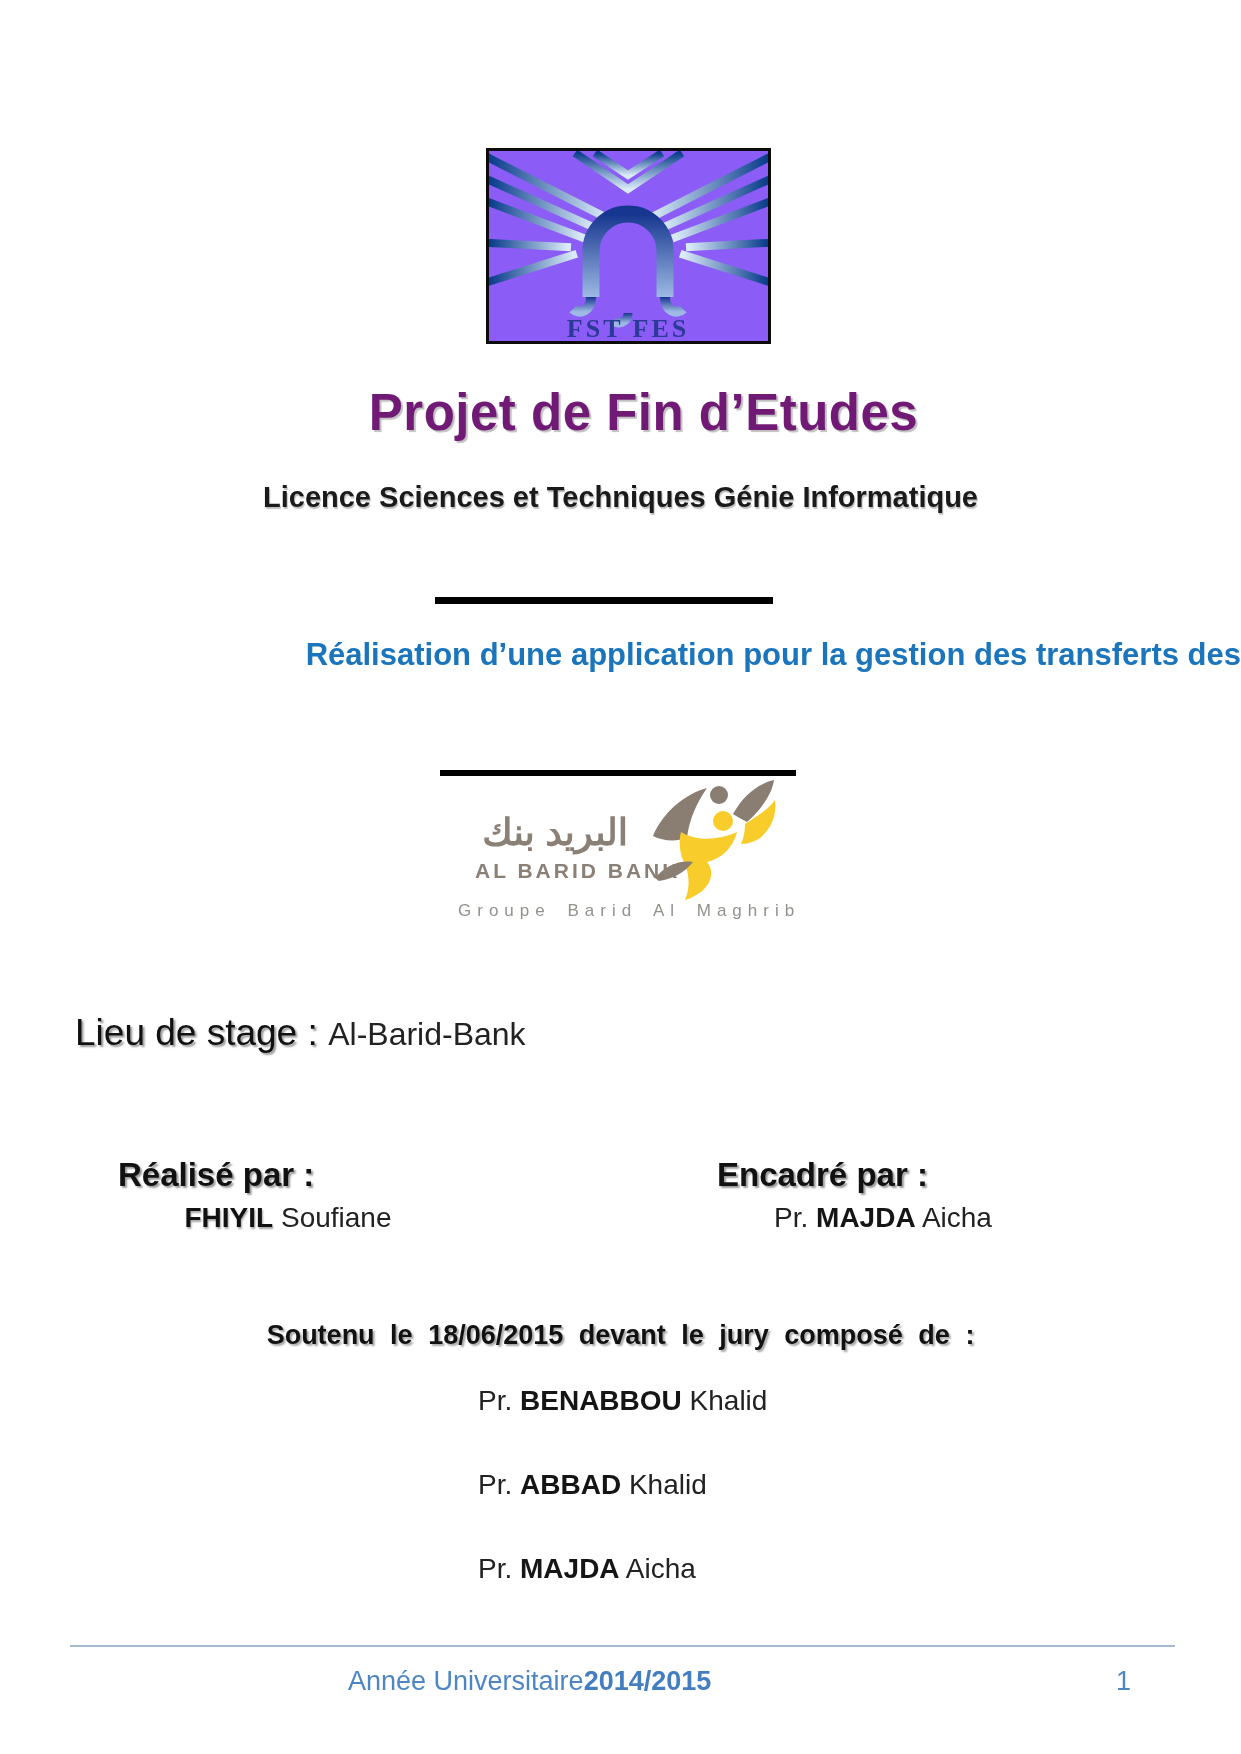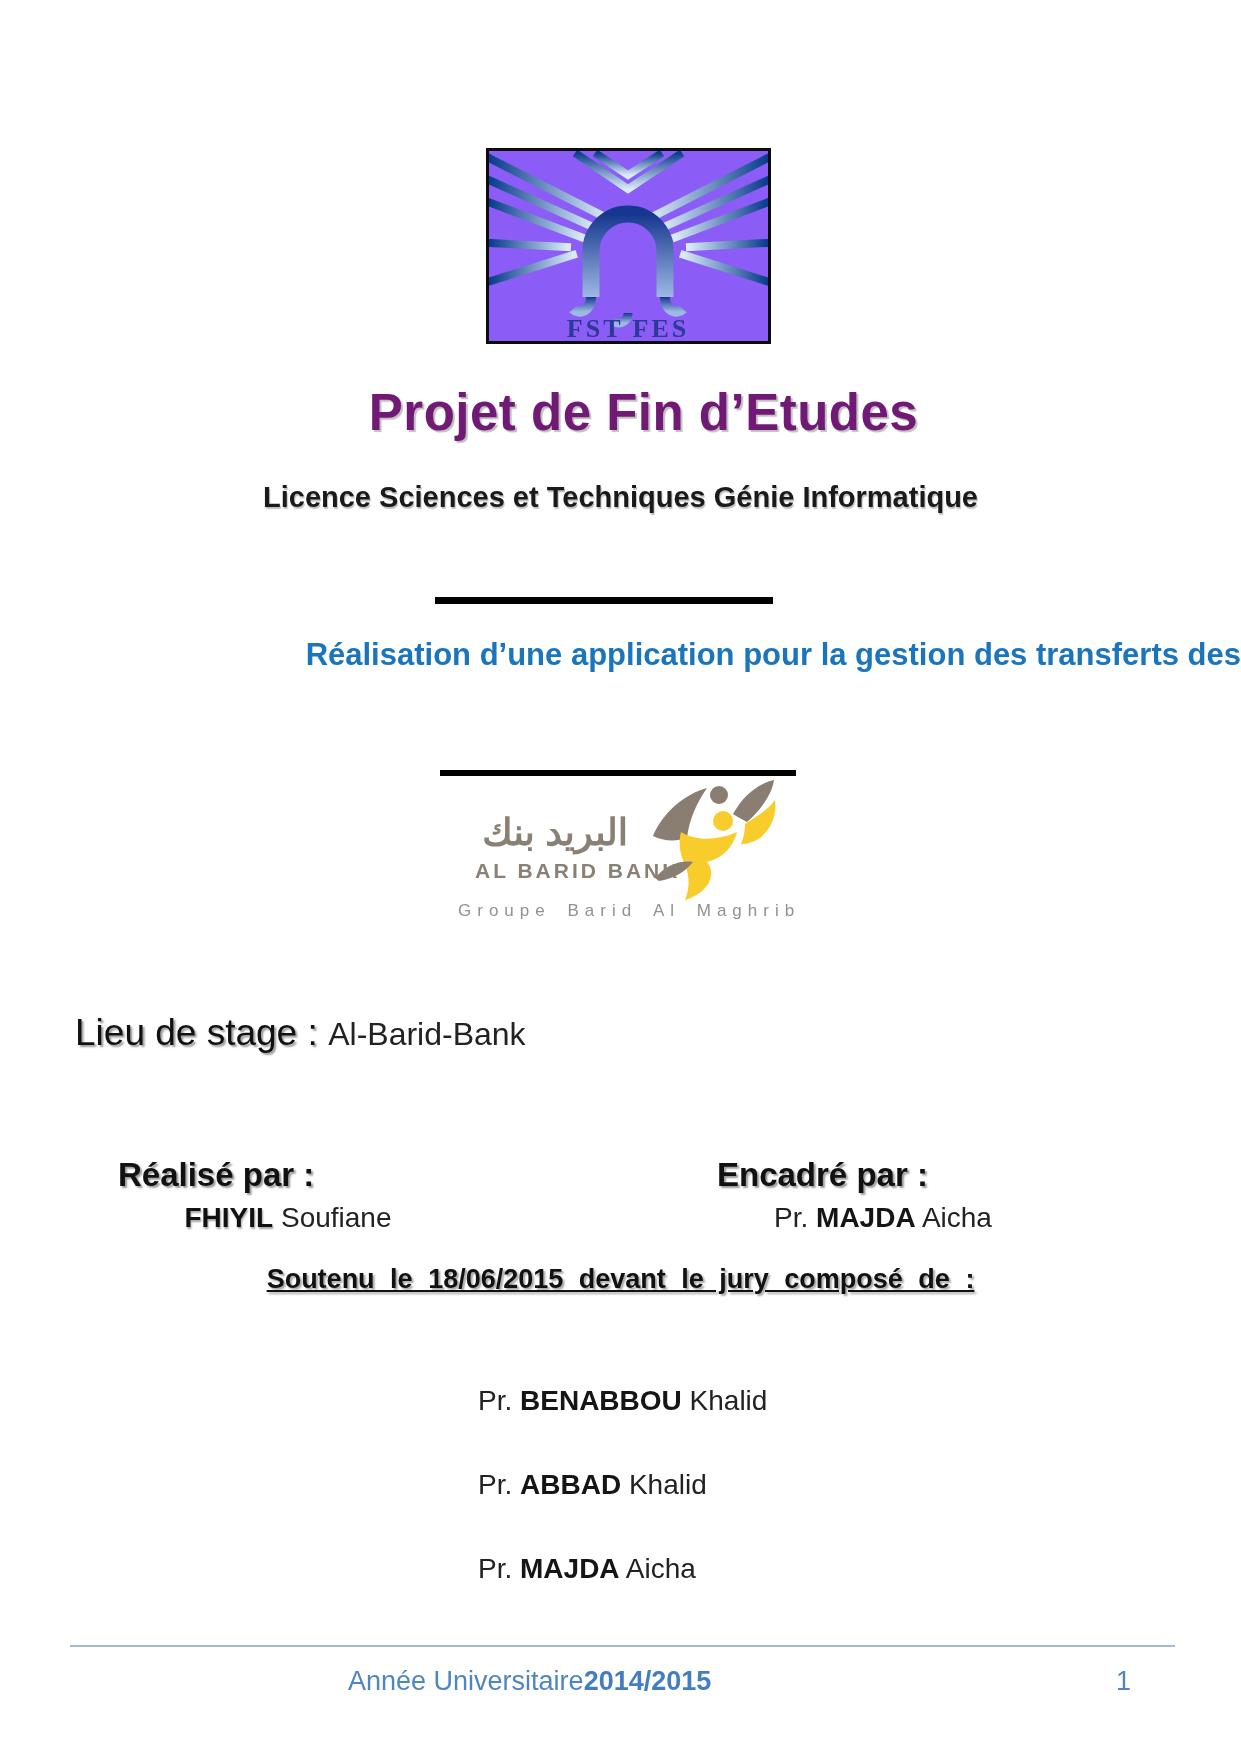--- a/index.html
+++ b/index.html
@@ -69,24 +69,23 @@
   .realized-label  { left:118px; }
   .supervised-label{ left:717px; }
   .credit-name { top:1202px; width:300px; text-align:center; font-size:28px; color:#222; white-space:nowrap; }
   .author-name     { left:138px; }
   .supervisor-name { left:733px; }
   .bold-shadow { font-weight:bold; color:#111; text-shadow:1px 2px 2px rgba(0,0,0,0.35); }
   .bold-plain  { font-weight:bold; color:#151515; }
 
   
   .defense-line {
-    left:0; width:1241px; top:1264px; text-align:center;
+    left:0; width:1241px; top:1320px; text-align:center;
     font-size:27px; font-weight:bold; color:#111; word-spacing:8px;
     text-shadow:2px 2px 2px rgba(0,0,0,0.35);
-    text-decoration:underline;
   }
 
   
   .jury-line { left:478px; font-size:28px; color:#222; white-space:nowrap; }
   .jury-1 { top:1385px; } .jury-2 { top:1469px; } .jury-3 { top:1553px; }
 
   
   .footer-rule { left:70px; top:1645px; width:1105px; height:0; border-top:2px solid #a6bad2; }
   .footer-year { left:348px; top:1666px; font-size:27px; color:#4e86c4; white-space:nowrap; }
   .footer-year .year-bold { font-weight:bold; margin-left:0; color:#447dc0; }

